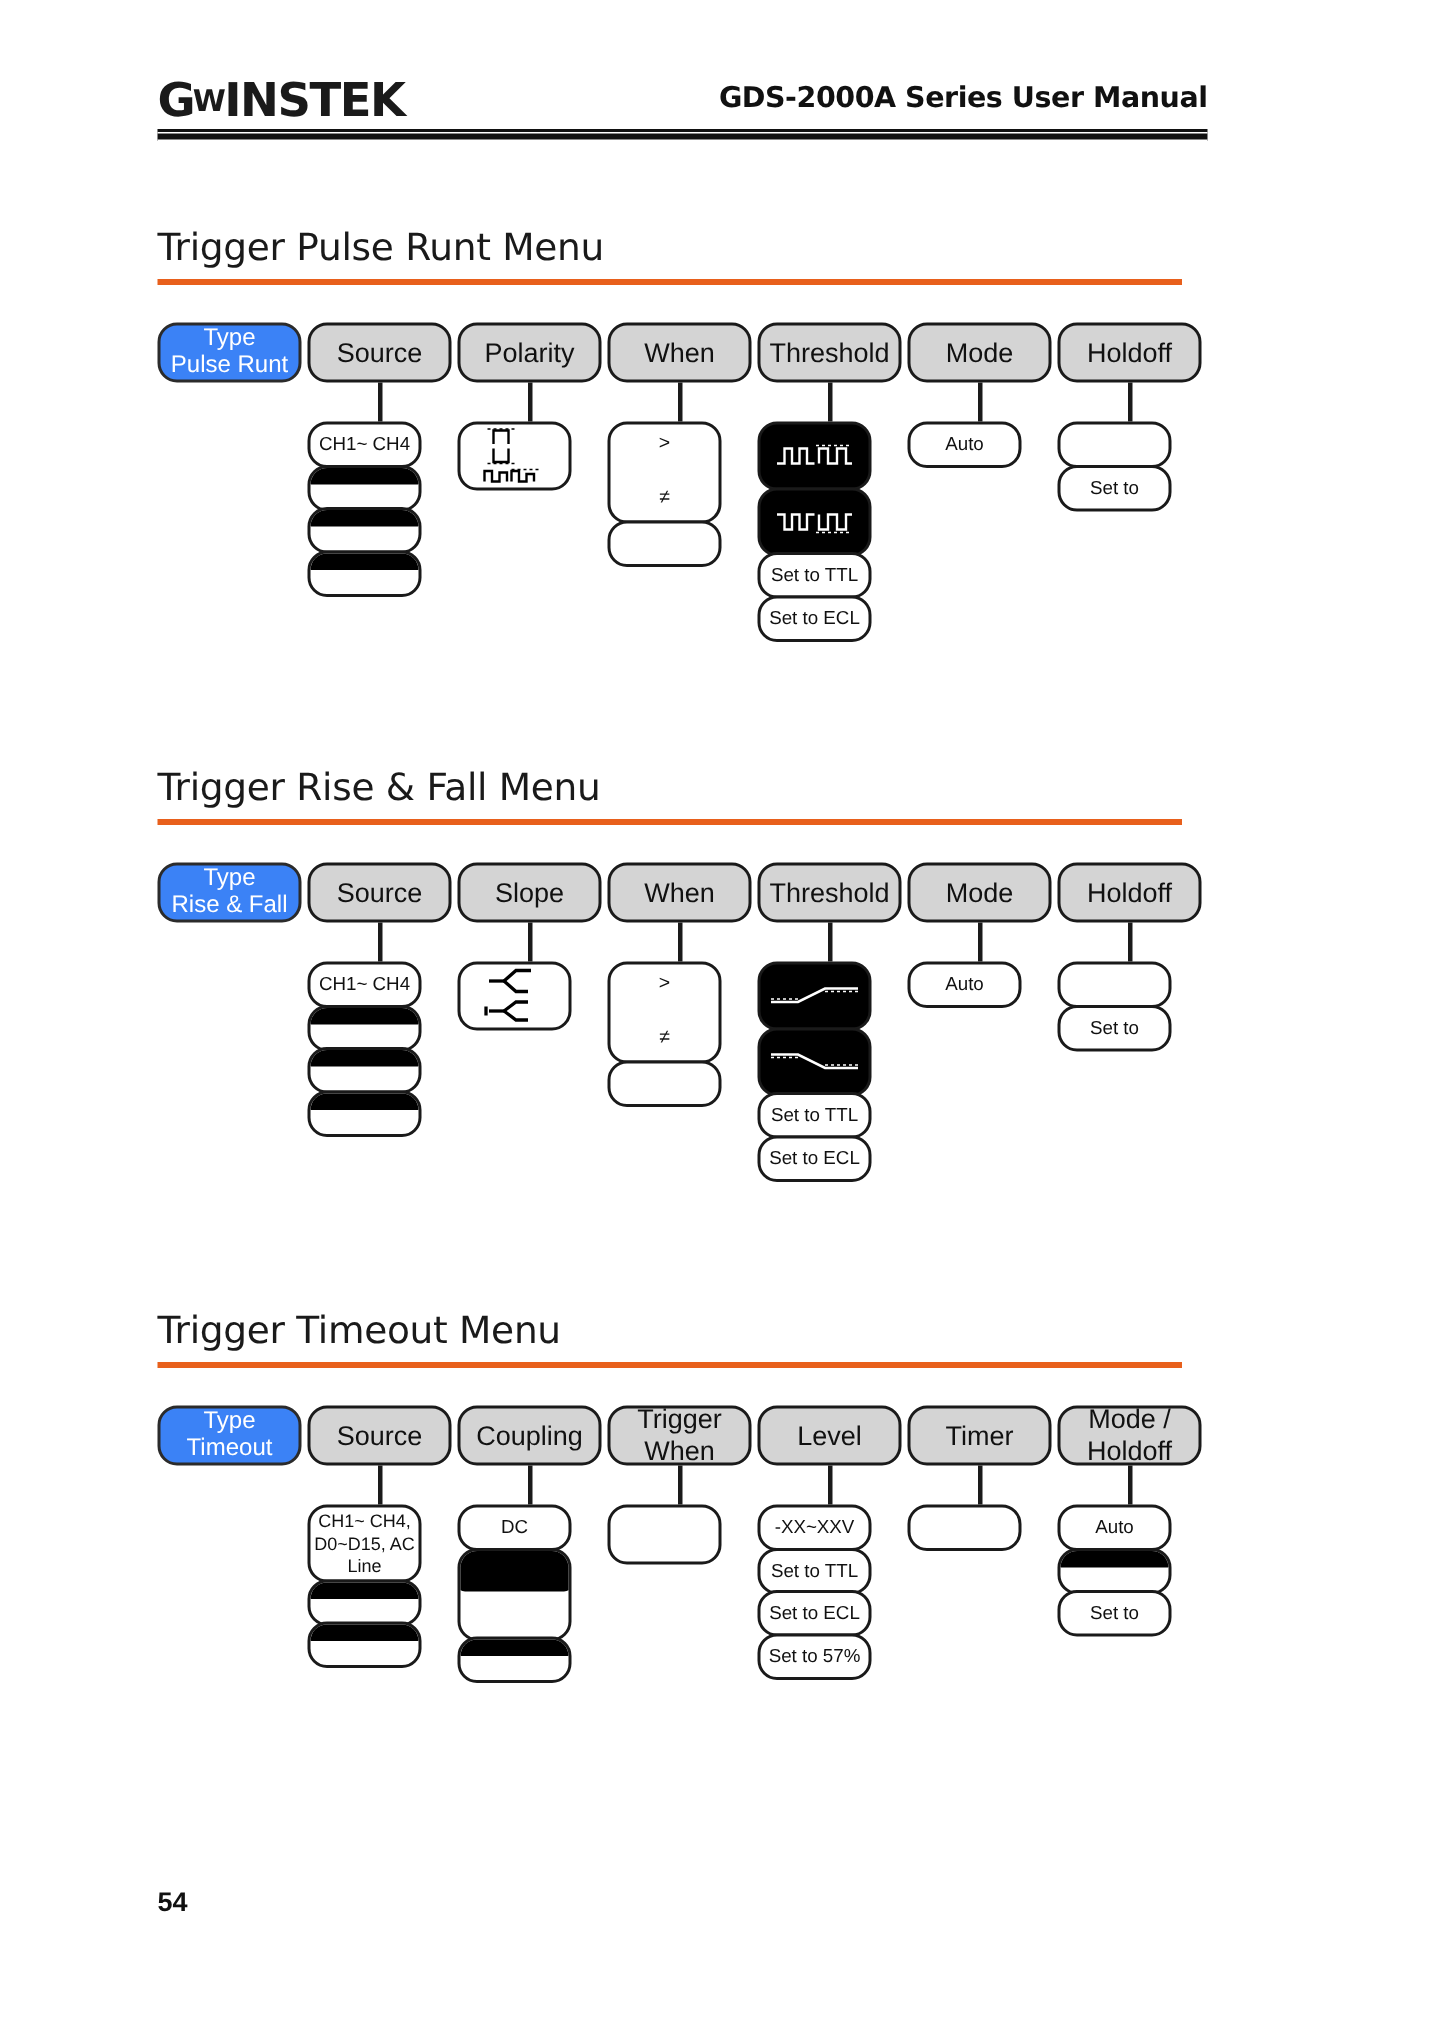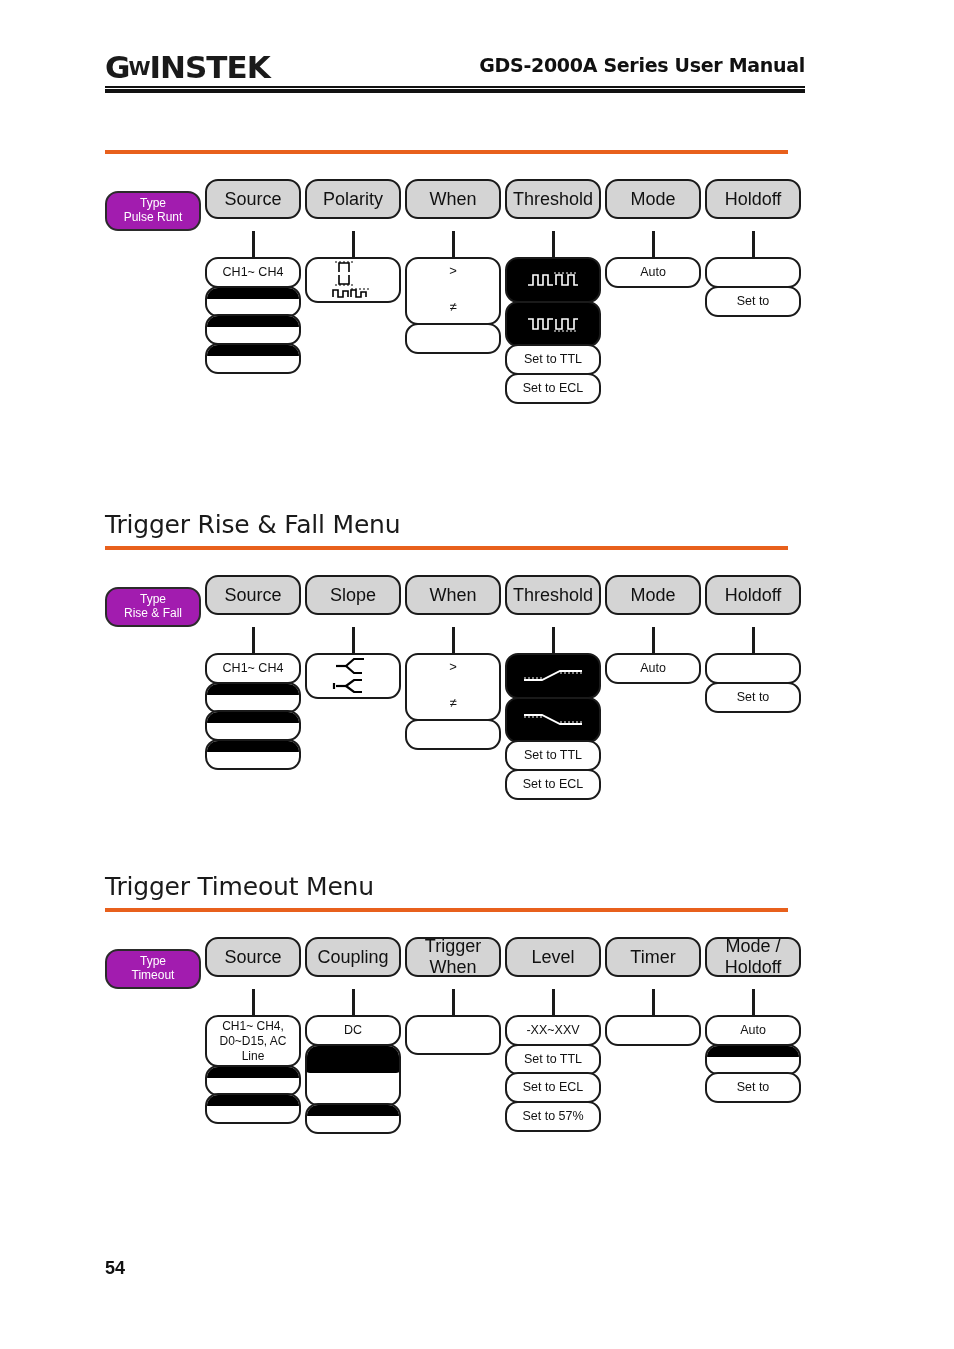--- a/index.html
+++ b/index.html
@@ -70,37 +70,36 @@
     color: #111;
     display: flex; align-items: center; justify-content: center;
     white-space: pre-line;
   }
   .head-node {
     width: 96px; height: 40px;
     background: #d4d4d4;
     font-size: 18px;
   }
   .head-node.type {
-    background: #a21caf; color: #ffffff;
+    background: #3b82f6; color: #ffffff;
     border-color: #2b2b2b;
-    font-size: 12px;
-    margin-top: 12px;
+    font-size: 16px;
   }
 
   
   .stems { position: relative; height: 26px; }
   .stem {
     position: absolute; top: 0; width: 2.5px; height: 26px;
     background: #1a1a1a;
   }
 
   
   .cols { position: relative; display: flex; gap: 4px; align-items: flex-start; }
   .col { width: 96px; display: flex; flex-direction: column; }
-  .col .node { width: 96px; margin-bottom: -2.5px; }
+  .col .node { width: 76px; margin-bottom: -2.5px; }
 
   .opt { height: 31px; }
   .opt.tall2 { height: 62px; }
 
   
   .opt.halfblack { background: #ffffff; position: relative; overflow: hidden; }
   .opt.halfblack::before {
     content: ""; position: absolute; left: -3px; right: -3px; top: -3px;
     height: 52%;
     background: #000;
@@ -139,20 +138,21 @@
 
   <div class="page-header">
     <div class="logo"><span class="gw">G</span><span class="uline">W</span><span>INSTEK</span></div>
     <div class="manual-title">GDS-2000A Series User Manual</div>
   </div>
   <div class="header-rule-inner"></div>
   <div class="header-rule"></div>
 
   <div id="sections-root">
       <div class="section" style="top: 150px;">
+        <div class="section-title">Trigger Pulse Runt Menu</div>
         <div class="section-rule"></div>
         <div class="diagram">
           <div class="row-head">
             <div class="node head-node type">Type
 Pulse Runt</div>
             <div class="node head-node">Source</div>
             <div class="node head-node">Polarity</div>
             <div class="node head-node">When</div>
             <div class="node head-node">Threshold</div>
             <div class="node head-node">Mode</div>

